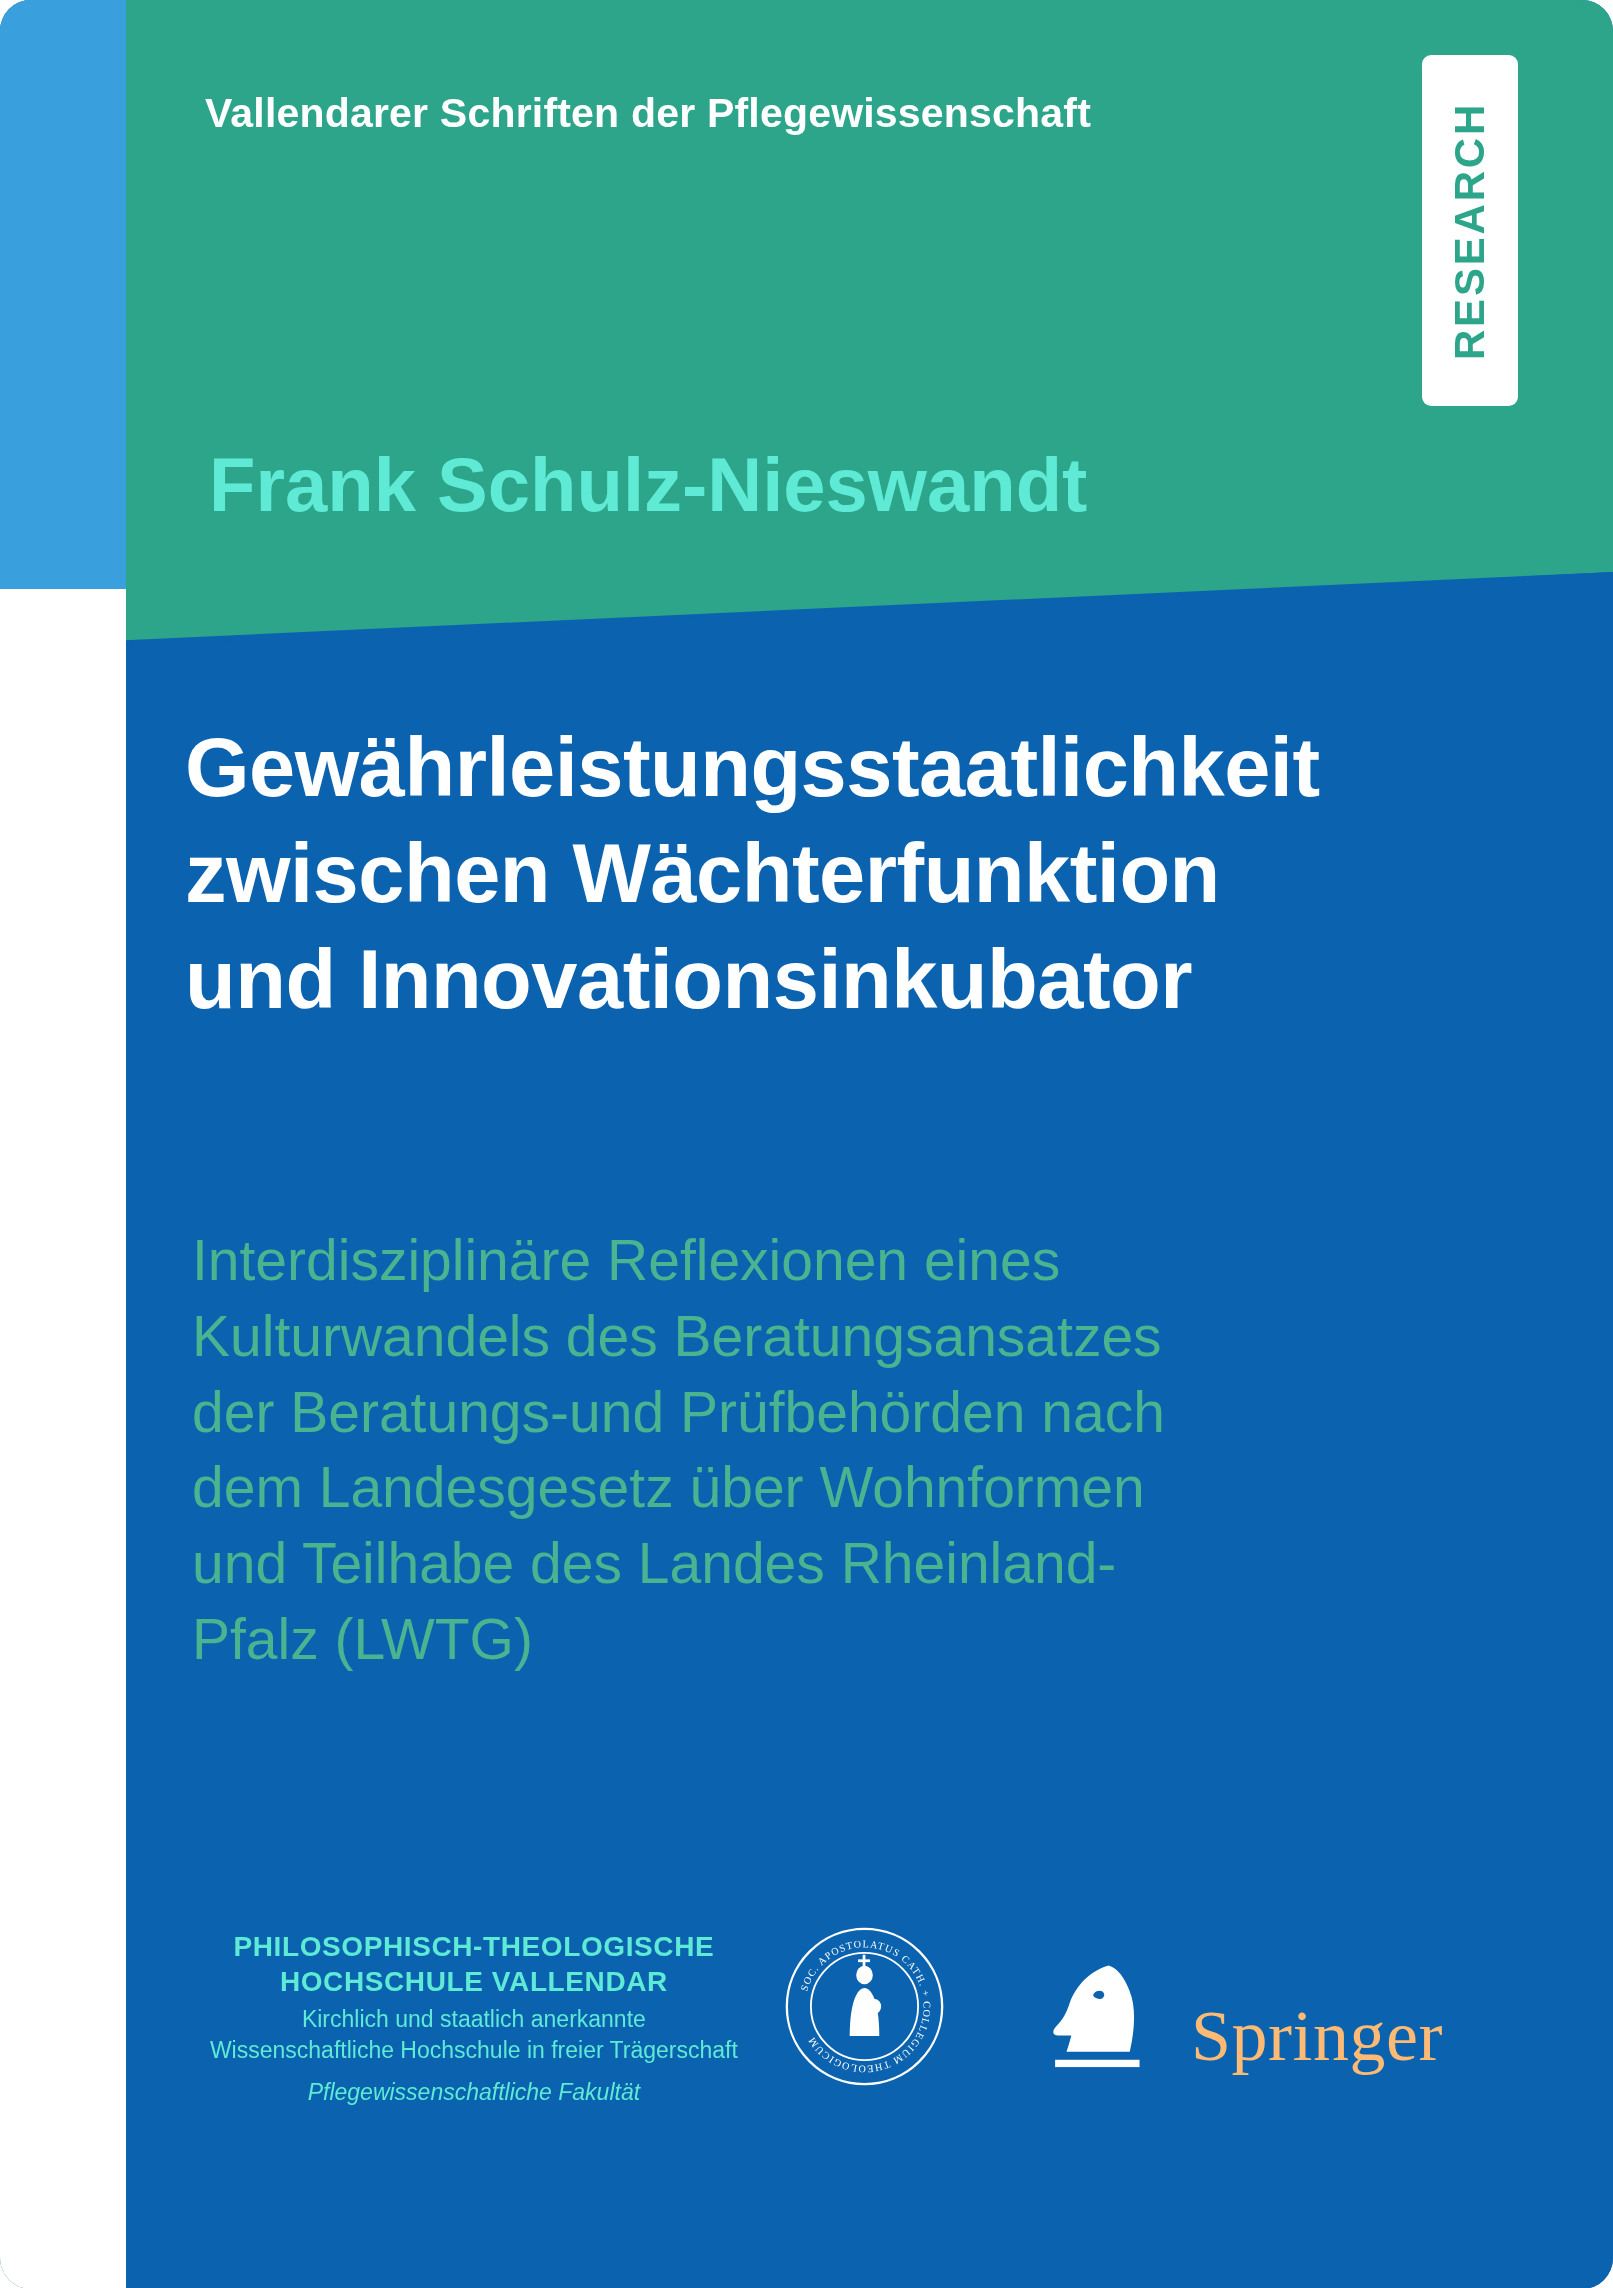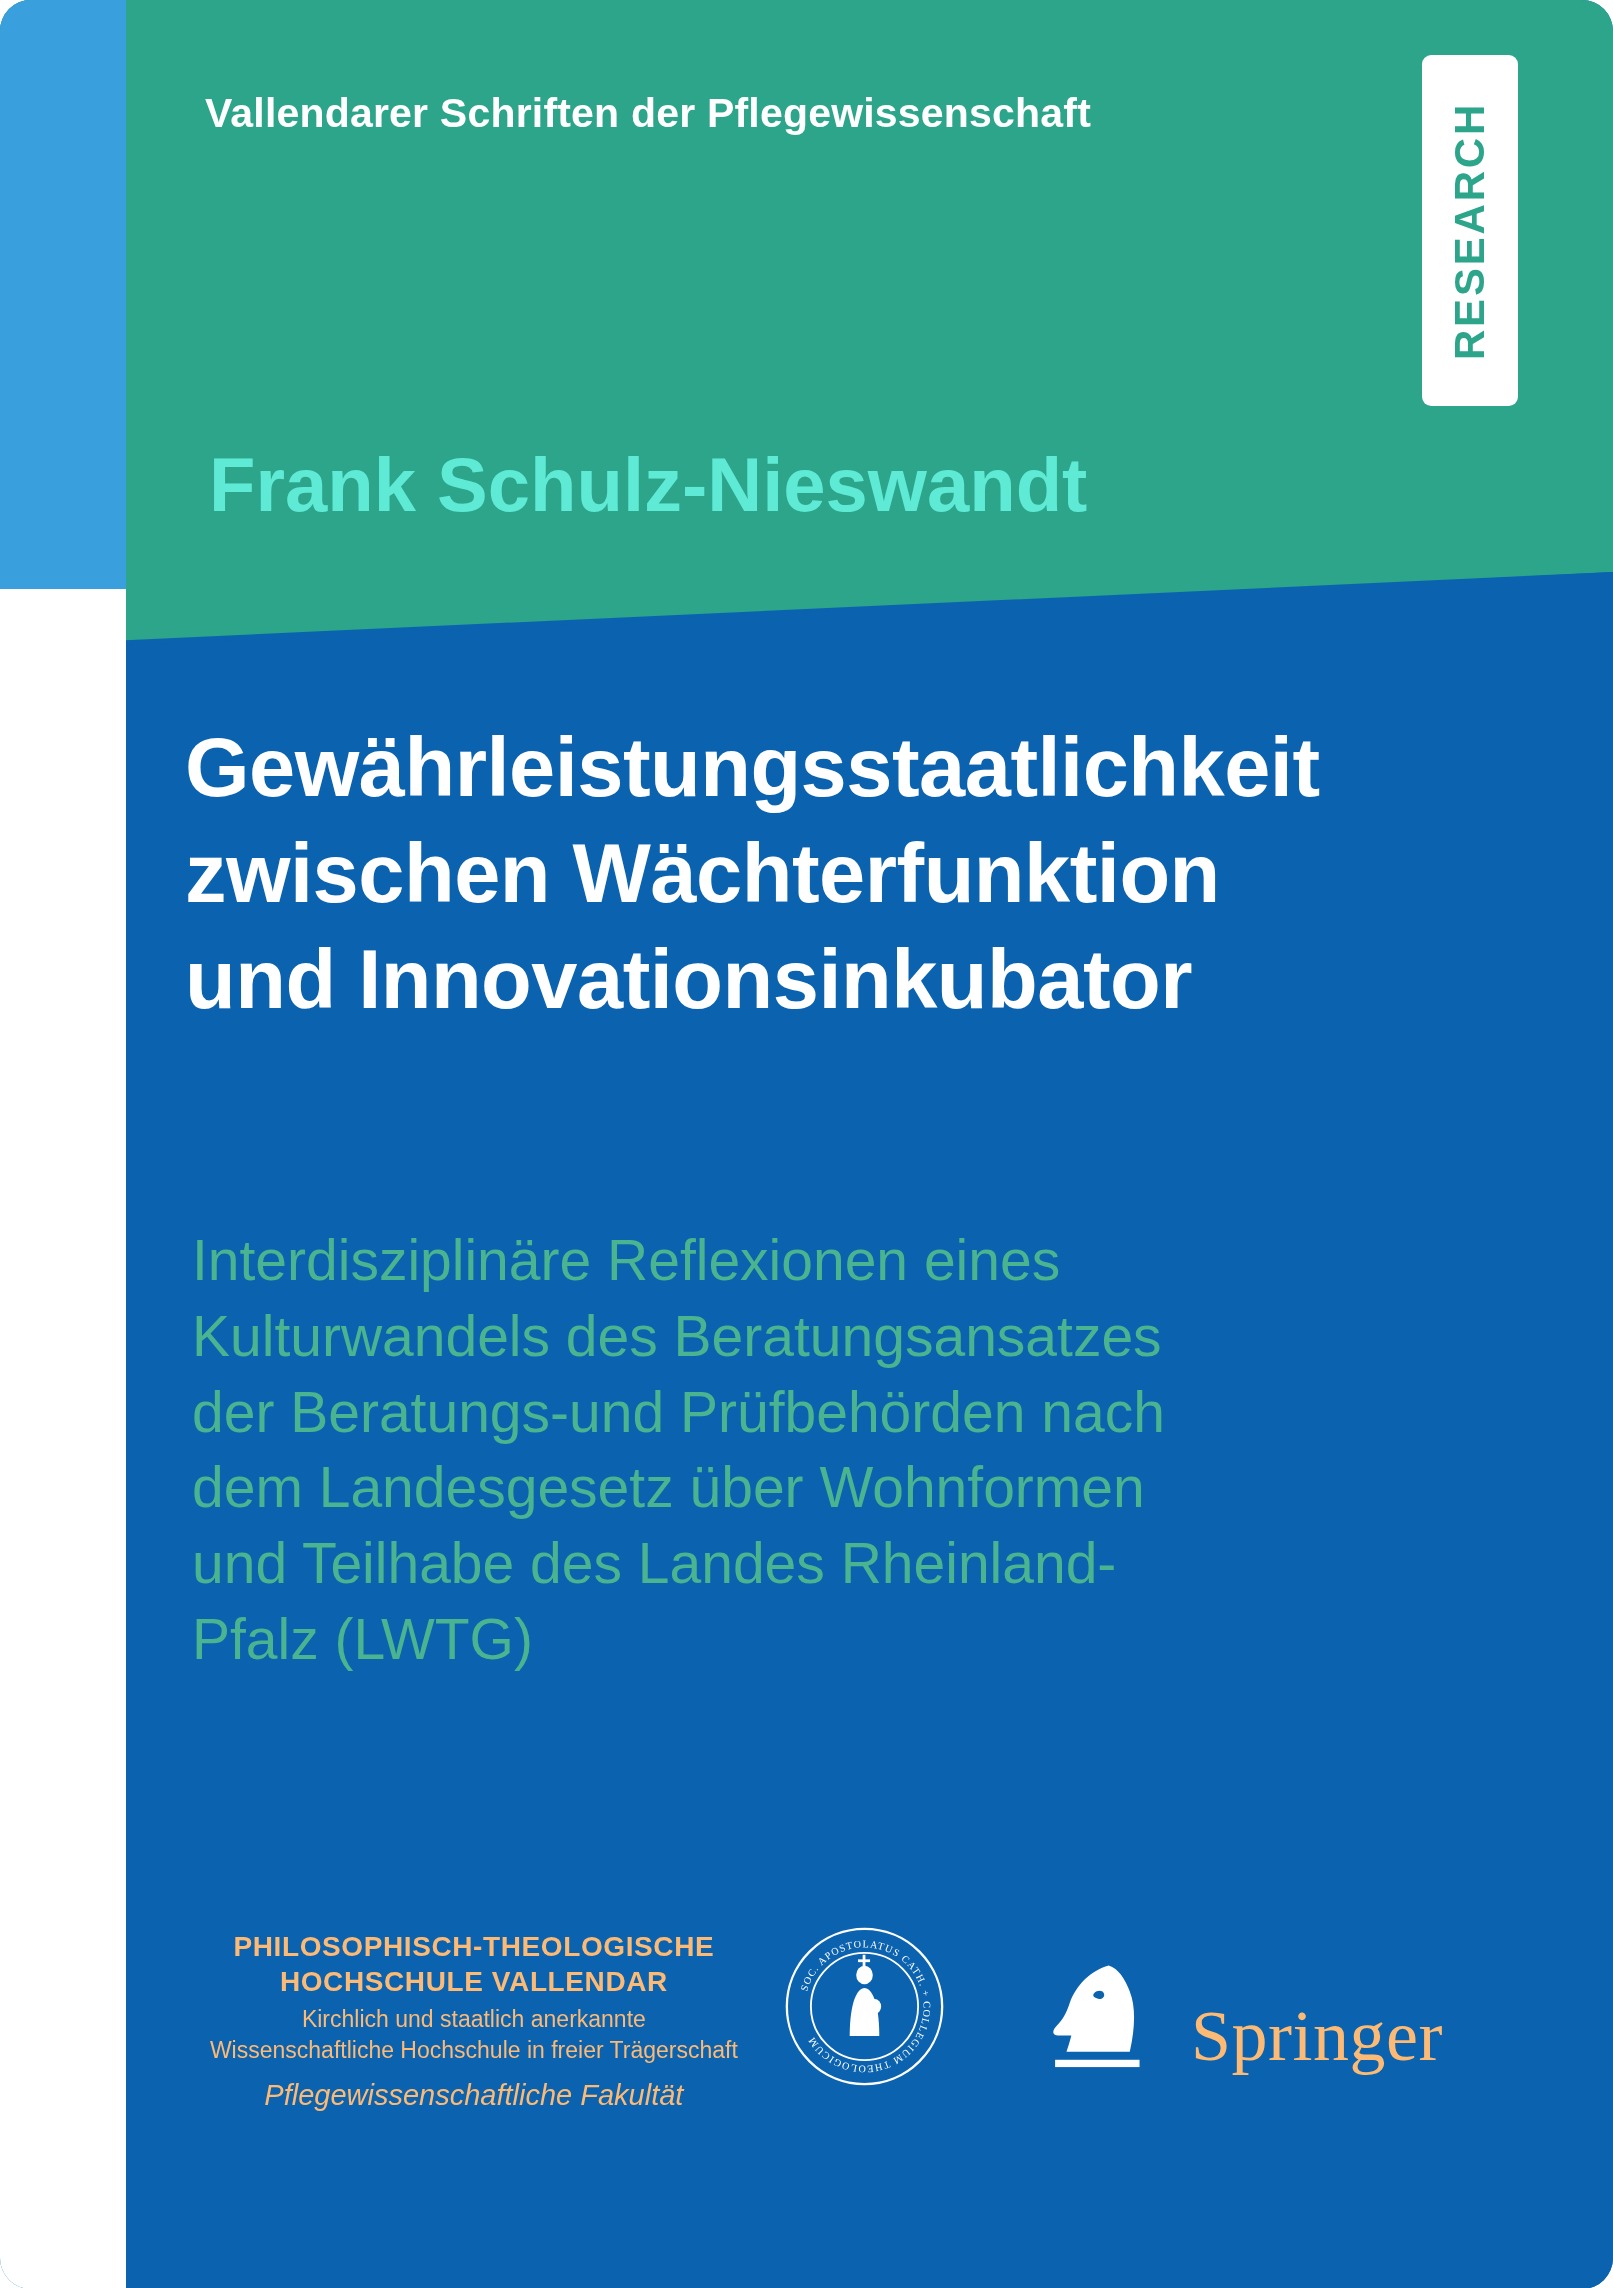--- a/index.html
+++ b/index.html
@@ -136,36 +136,36 @@
     top: 1910px;
     width: 1311px;
     height: 305px;
   }
   .pthv-logo {
     position: absolute;
     left: 7.4px;
     top: 18.5px;
     width: 563px;
     text-align: center;
-    color: #fdba74;
+    color: #5eead4;
   }
   .pthv-line1 {
     font-size: 28px;
     font-weight: bold;
     letter-spacing: 0.6px;
     line-height: 1.28;
   }
   .pthv-line2 {
     margin-top: 4px;
     font-size: 23px;
     line-height: 1.35;
   }
   .pthv-line3 {
     margin-top: 13px;
-    font-size: 29px;
+    font-size: 23px;
     font-style: italic;
   }
   .pthv-seal {
     position: absolute;
     left: 600px;
     top: 16.6px;
     width: 159px;
     height: 159px;
   }
   .springer {

